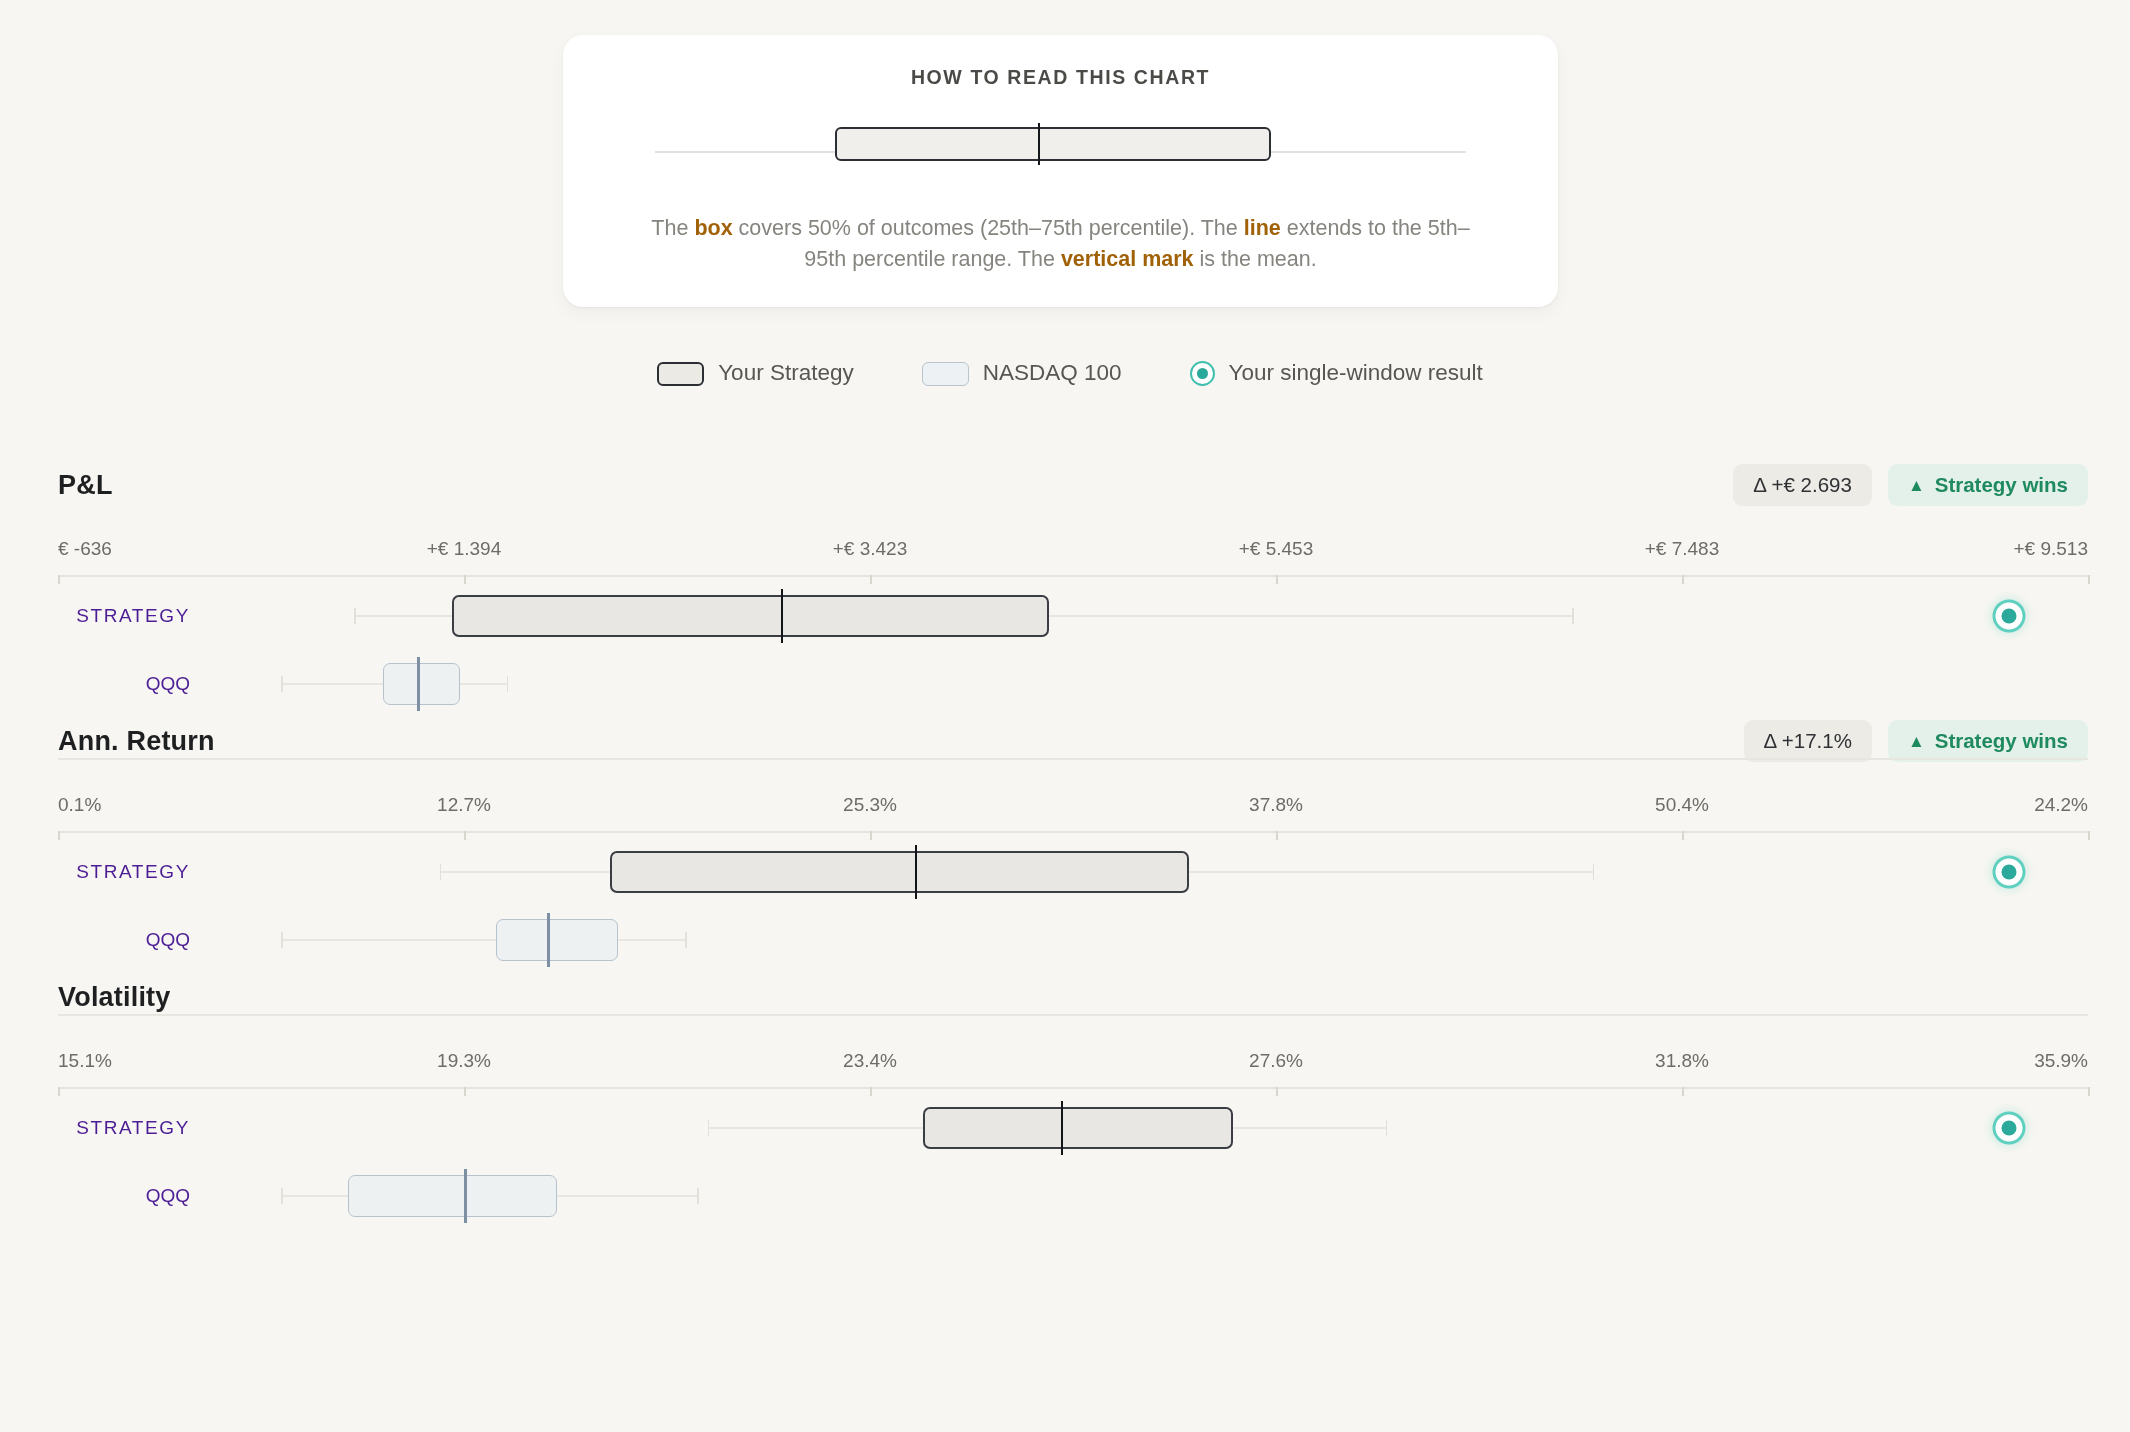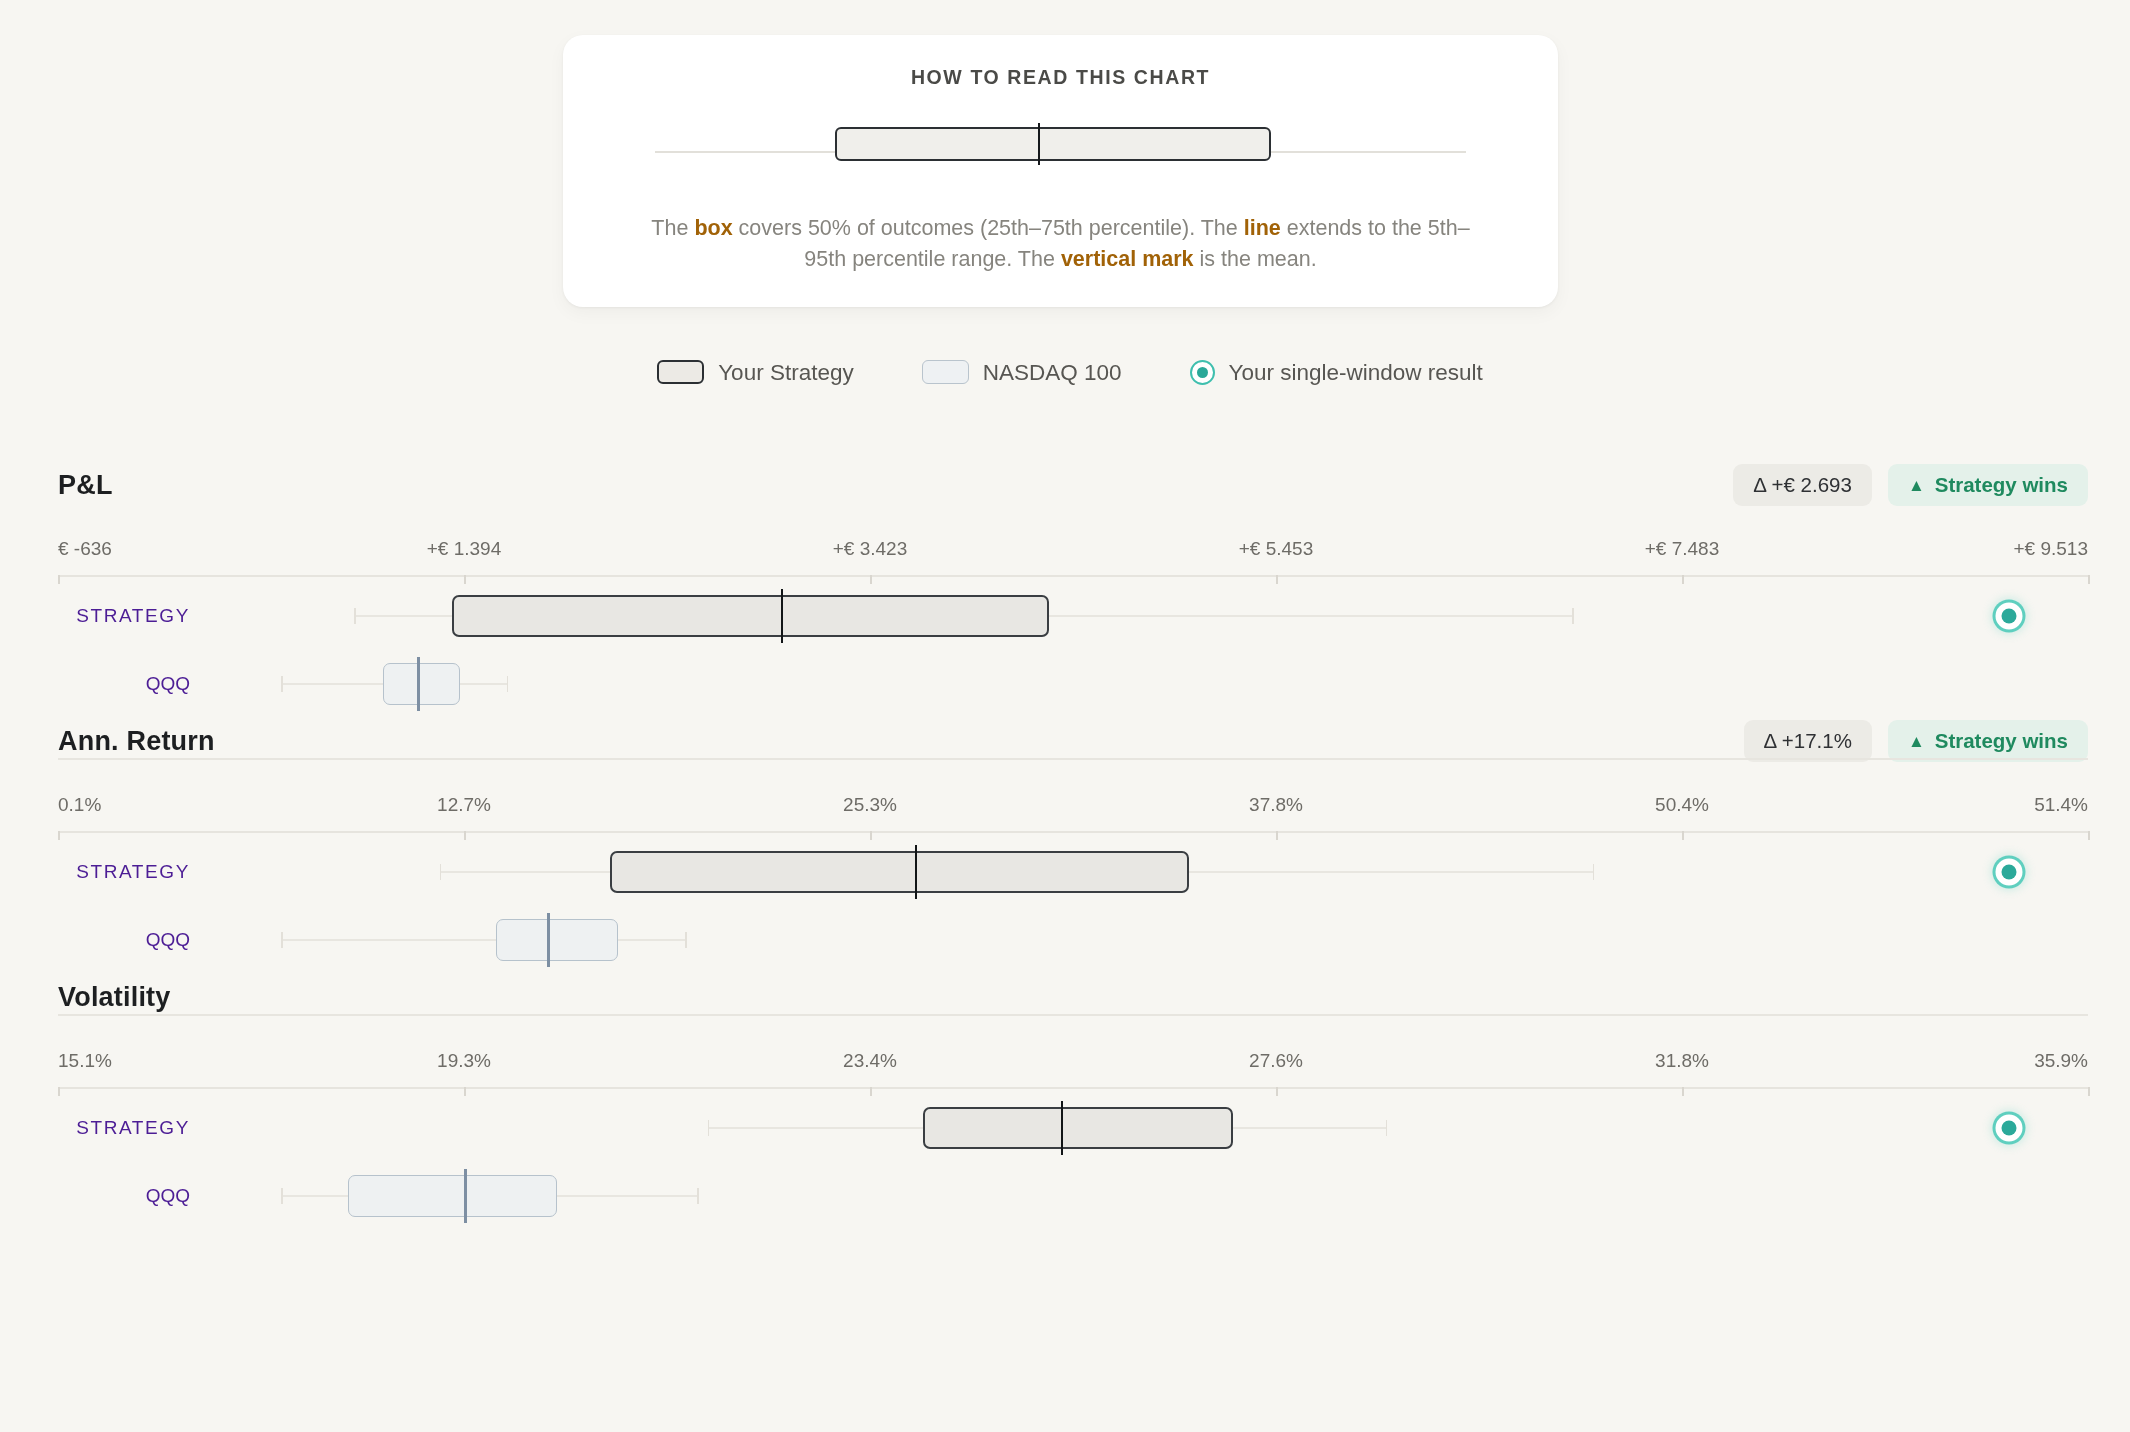--- a/index.html
+++ b/index.html
@@ -48,21 +48,21 @@
     margin: 26px 86px 0 86px; text-align: center;
     font-size: 21.5px; line-height: 1.45; color: #86847e;
   }
   .howto-desc b { color: #a16207; font-weight: 700; }
 
   
   .legend {
     position: absolute; top: 360px; left: 0; width: 2130px;
     display: flex; justify-content: center; align-items: center; gap: 58px;
   }
-  .leg-item { display: flex; align-items: flex-start; gap: 14px; padding-left: 10px; }
+  .leg-item { display: flex; align-items: flex-end; gap: 14px; padding-left: 10px; }
   .leg-sw-strategy {
     width: 47px; height: 24px; background: #eceae5;
     border: 2.5px solid #2b2f33; border-radius: 6px;
   }
   .leg-sw-qqq {
     width: 47px; height: 24px; background: #eef1f3;
     border: 1.6px solid #b9c4cd; border-radius: 6px;
   }
   .leg-sw-dot {
     width: 25px; height: 25px; border-radius: 50%;
@@ -236,21 +236,21 @@
           <div class="axis-lab" style="left: 58px; transform: none;">0.1%</div>
           <div class="axis-tick" style="left: 464px;"></div>
           <div class="axis-lab" style="left: 464px; transform: translateX(-50%);">12.7%</div>
           <div class="axis-tick" style="left: 870px;"></div>
           <div class="axis-lab" style="left: 870px; transform: translateX(-50%);">25.3%</div>
           <div class="axis-tick" style="left: 1276px;"></div>
           <div class="axis-lab" style="left: 1276px; transform: translateX(-50%);">37.8%</div>
           <div class="axis-tick" style="left: 1682px;"></div>
           <div class="axis-lab" style="left: 1682px; transform: translateX(-50%);">50.4%</div>
           <div class="axis-tick" style="left: 2088px;"></div>
-          <div class="axis-lab" style="left: 2088px; transform: translateX(-100%);">51.4%</div>
+          <div class="axis-lab" style="left: 2088px; transform: translateX(-100%);">24.2%</div>
         </div>
         <div class="row">
           <div class="row-label strategy">STRATEGY</div>
           <div class="plot">
             <div class="whisker" style="left: 381.64px; width: 1153.04px;"></div>
             <div class="wcap" style="left: 381.64px;"></div>
             <div class="wcap" style="left: 1534.68px;"></div>
             <div class="bx strategy" style="left: 552.16px; width: 578.55px;"></div>
             <div class="mean strategy" style="left: 856.66px;"></div>
             <div class="marker" style="left: 1950.83px;">

